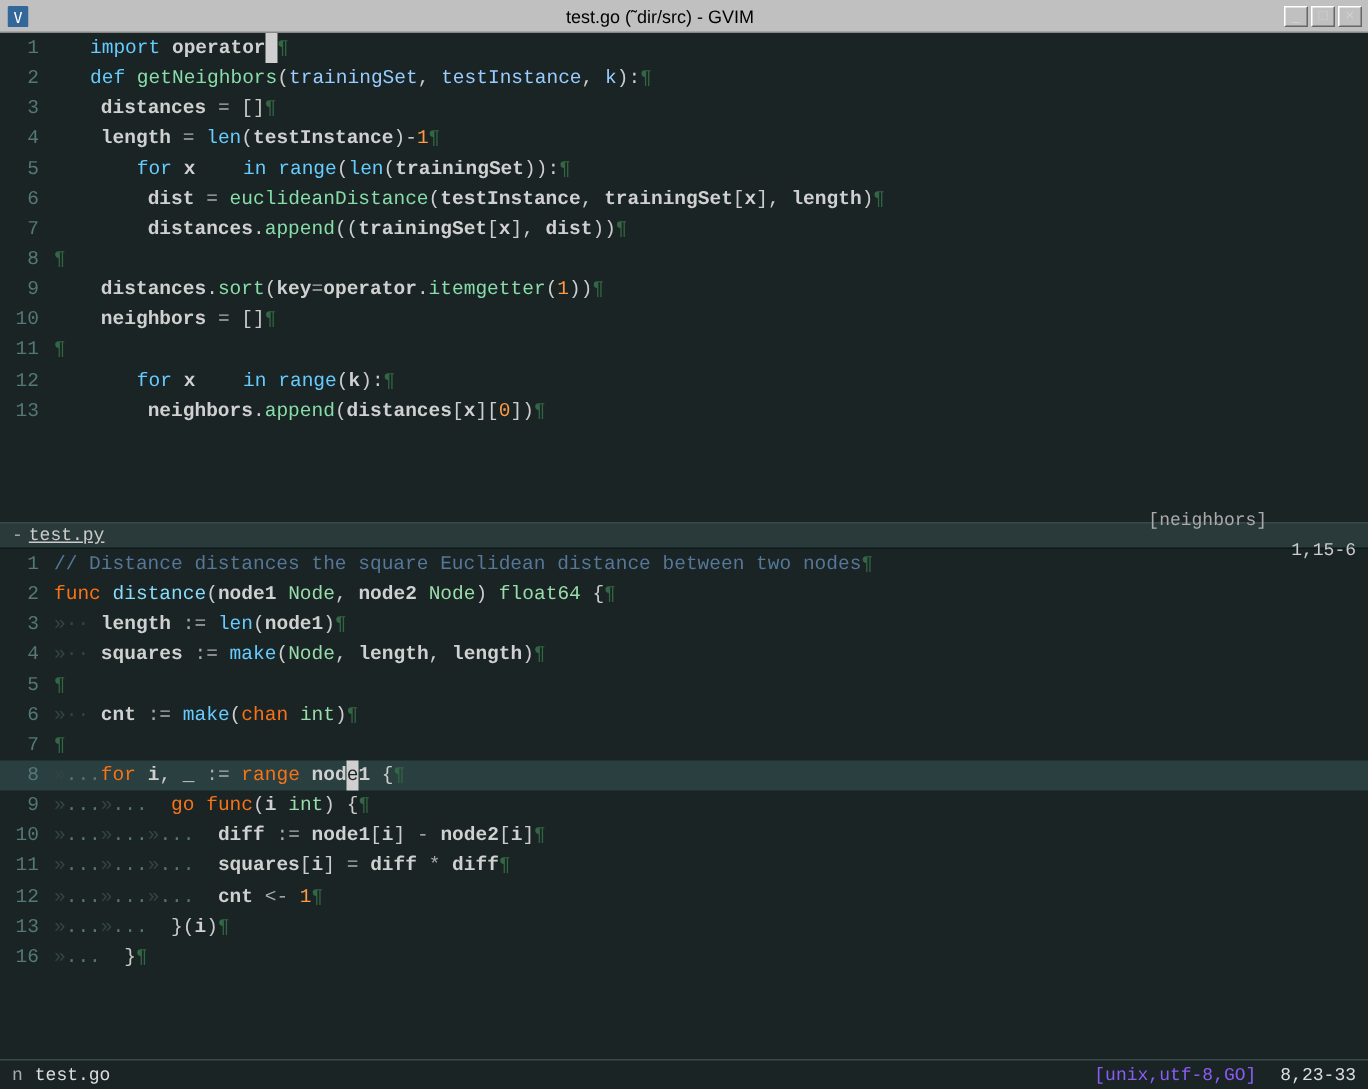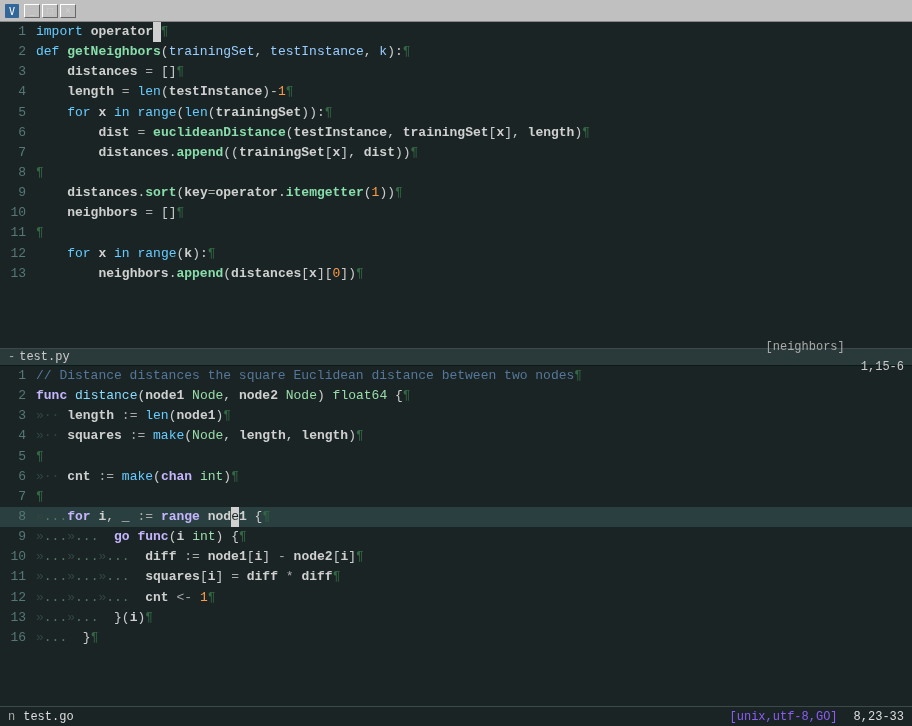--- a/index.html
+++ b/index.html
@@ -132,31 +132,31 @@
     .line-content {
       flex: 1;
       padding: 0 4px;
       white-space: pre;
     }
     .eol {
       color: #336644;
     }
 
     
-    .kw { color: #66ccff; }        
-    .fn { color: #88ddaa; font-weight: bold; }         
+    .kw { color: #66ccff; margin-left: 24px; }        
+    .fn { color: #88ddaa; }         
     .var { color: #d0d0d0; font-weight: bold; }        
     .num { color: #ff9944; }        
     .op { color: #aaaaaa; }    
     .builtin { color: #66ccff; }    
     .param { color: #99ccff; }      
     .punct { color: #cccccc; }      
 
     
-    .go-kw { color: #c4b5fd; font-weight: bold; }
+    .go-kw { color: #f97316; }
     .go-fn { color: #88ddff; }
     .go-type { color: #99ddaa; }
     .go-comment { color: #557799; }
     .go-num { color: #ff9944; }
     .go-op { color: #aaaaaa; }
     .go-builtin { color: #66ccff; }
 
     
     .cursor {
       background: #d0d0d0;
@@ -178,20 +178,21 @@
 </head>
 <body>
 
 <div class="titlebar">
   <div class="titlebar-icon">
     <svg width="14" height="14" viewBox="0 0 14 14">
       <rect width="14" height="14" fill="#336699" rx="1"></rect>
       <text x="7" y="11" text-anchor="middle" font-size="10" fill="white" font-family="monospace">V</text>
     </svg>
   </div>
+  <div class="titlebar-title">test.go (˜dir/src) - GVIM</div>
   <div class="titlebar-buttons">
     <div class="titlebar-btn">_</div>
     <div class="titlebar-btn">□</div>
     <div class="titlebar-btn">×</div>
   </div>
 </div>
 
 <div class="editor">
 
   <div class="pane pane-top">
@@ -249,21 +250,21 @@
         <span class="line-num">13</span>
         <span class="line-content">        <span class="var">neighbors</span><span class="punct">.</span><span class="fn">append</span><span class="punct">(</span><span class="var">distances</span><span class="punct">[</span><span class="var">x</span><span class="punct">][</span><span class="num">0</span><span class="punct">])</span><span class="eol">¶</span></span>
       </div>
 
     </div>
   </div>
 
   <div class="pane-divider">
     <div class="pane-divider-left">
       <span>-</span>
-      <span style="color:#cccccc;">test.py</span>
+      <span style="color:#cccccc;text-decoration:underline;">test.py</span>
     </div>
     <div style="display:flex;gap:16px;">
       <span style="color:#aaaaaa;">[neighbors]</span>
       <span style="color:#cccccc;margin-top:20px;">1,15-6</span>
     </div>
   </div>
 
   <div class="pane pane-bottom">
     <div class="code-area">
 

